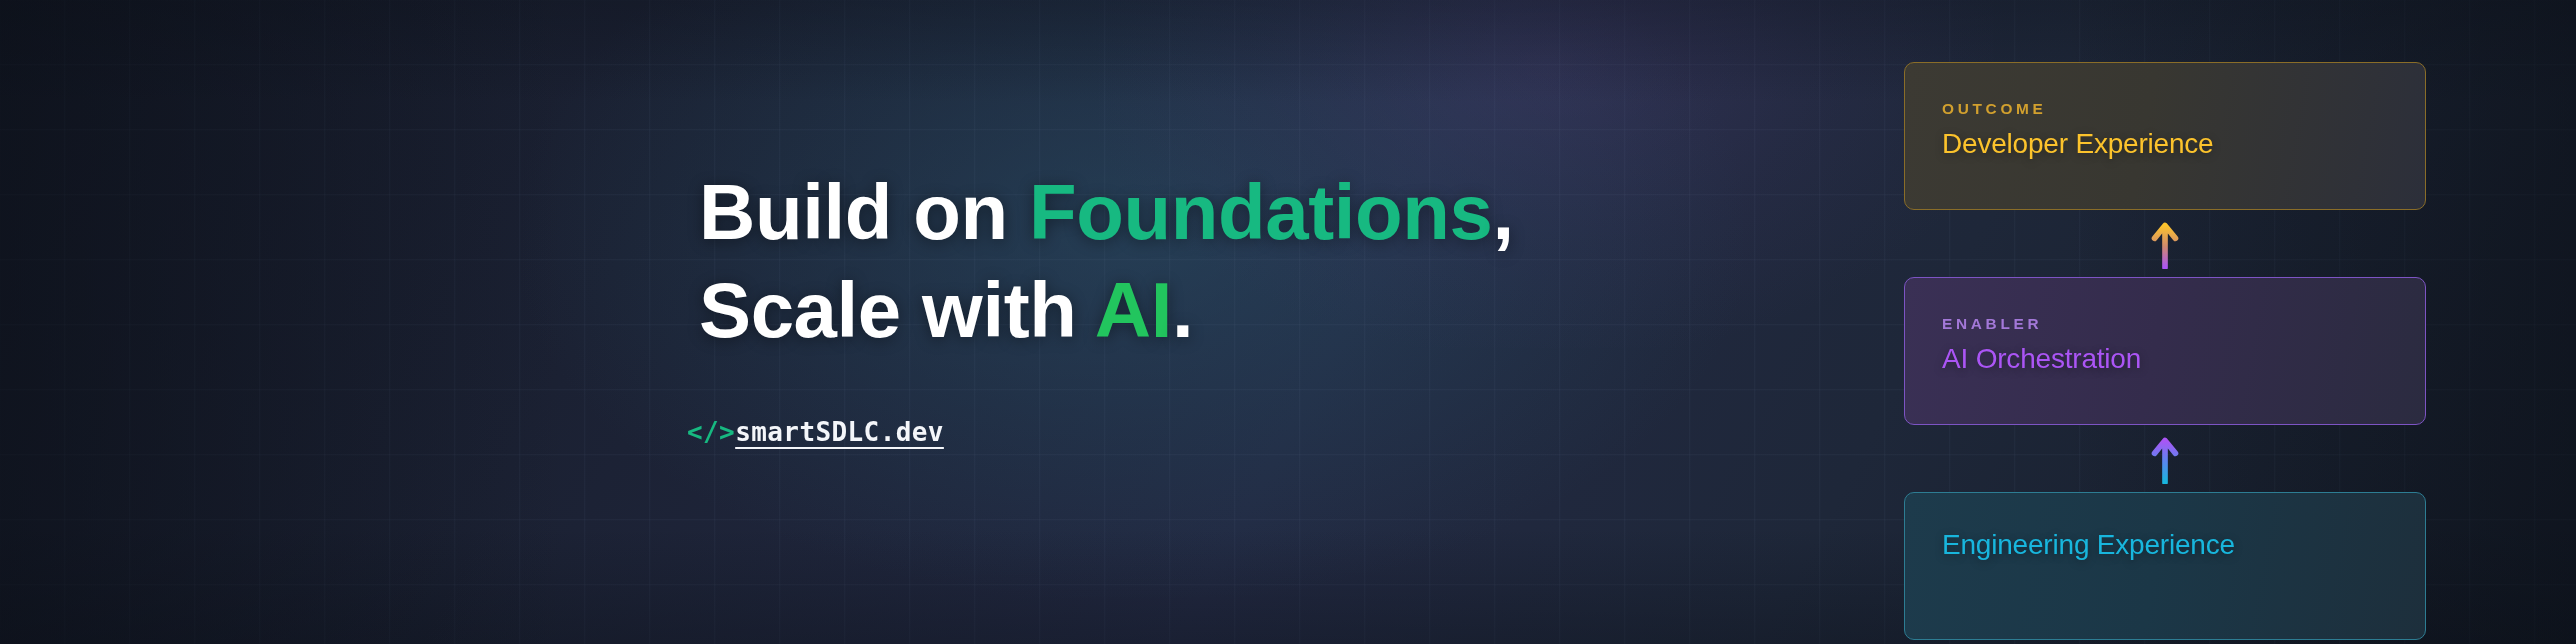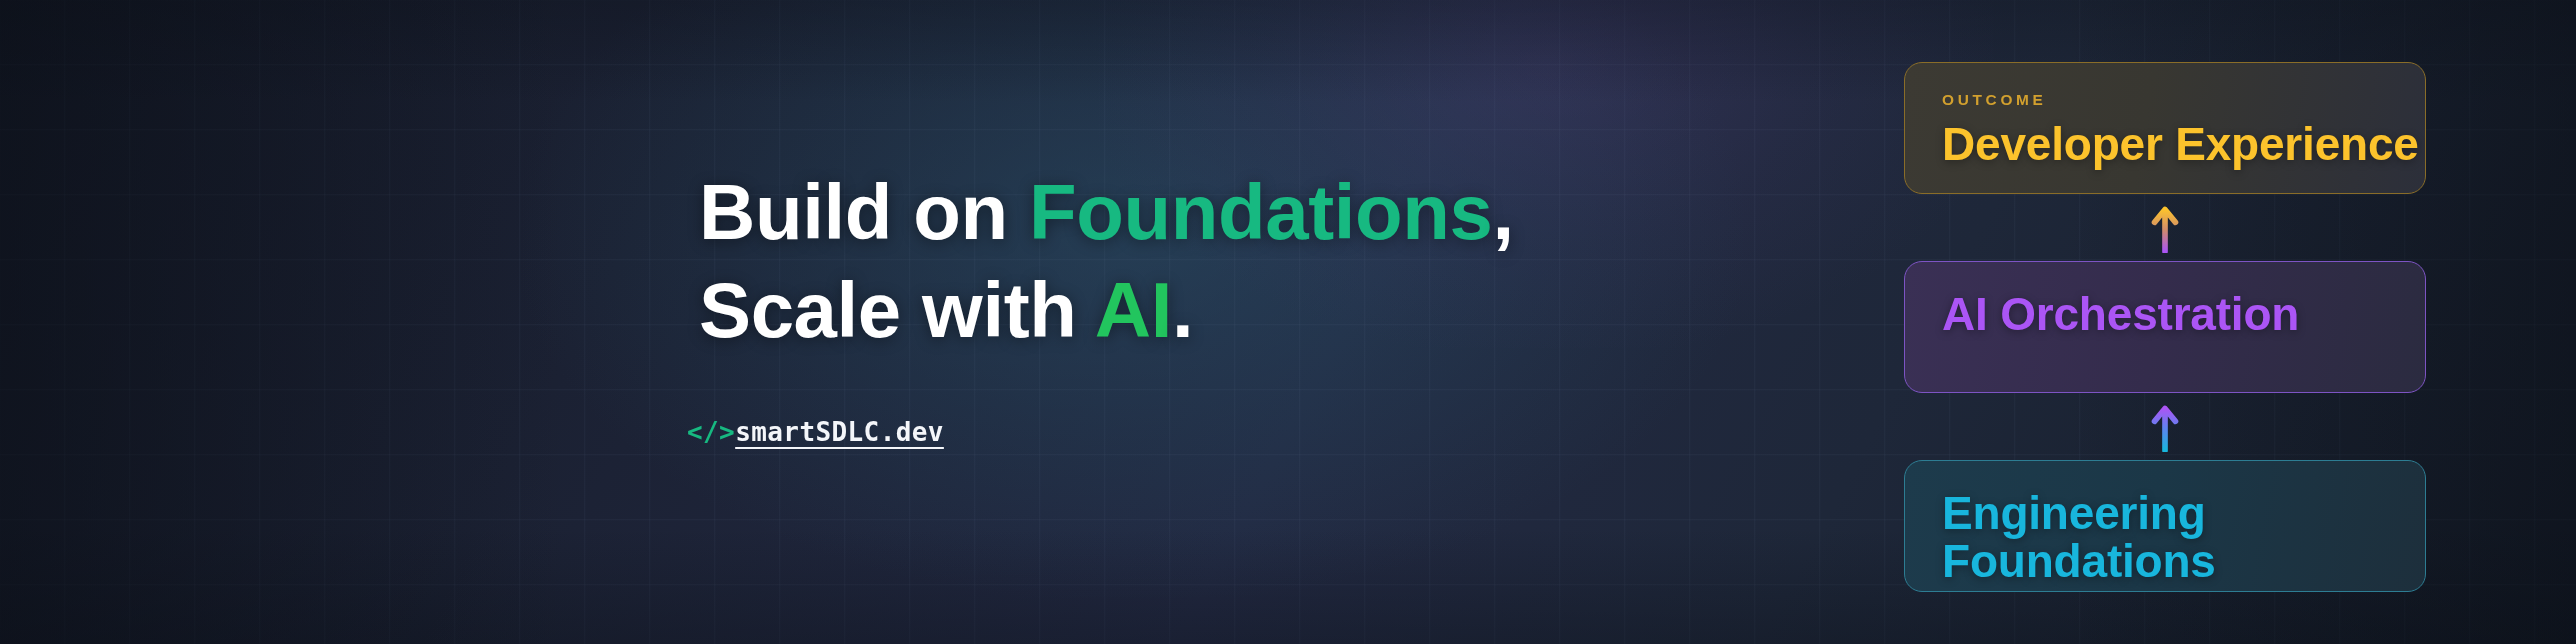--- a/index.html
+++ b/index.html
@@ -125,38 +125,38 @@
   .stack {
     position: absolute;
     left: 1904px;
     top: 62px;
     width: 522px;
   }
   .card {
     position: relative;
     box-sizing: border-box;
     width: 522px;
-    height: 132px;
-    border-radius: 18px;
+    height: 148px;
+    border-radius: 10px;
     border: 1.6px solid transparent;
-    padding: 28px 0 0 37px;
+    padding: 37px 0 0 37px;
     overflow: hidden;
   }
   .card-eyebrow {
     display: block;
     font-size: 15.4px;
     font-weight: 700;
     letter-spacing: 3.7px;
     text-transform: uppercase;
     margin-bottom: 10.6px;
   }
   .card-title {
     display: block;
-    font-size: 46px;
-    font-weight: 700;
+    font-size: 28px;
+    font-weight: 400;
     letter-spacing: -0.2px;
     line-height: 1.05;
     text-shadow: 0 1.6px 8.1px rgba(0,0,0,0.35);
   }
 
   
   .card--outcome {
     background: linear-gradient(100deg, #3c3a33 0%, #383731 46%, #2c2f3a 100%);
     border-color: #8a6d28;
   }
@@ -231,36 +231,37 @@
             <stop offset="0%" stop-color="#ab55f5"></stop>
             <stop offset="50%" stop-color="#d08a6e"></stop>
             <stop offset="100%" stop-color="#fcc32c"></stop>
           </linearGradient>
         </defs>
         <path d="M17 60 L17 10 M4 24 L17 8 L30 24" fill="none" stroke="url(#gradArrowTop)" stroke-width="7" stroke-linecap="round" stroke-linejoin="round"></path>
       </svg>
     </div>
 
     <div class="card card--enabler">
+      <span class="card-eyebrow">ENABLER</span>
       <span class="card-title">AI Orchestration</span>
     </div>
 
     <div class="connector">
       <svg viewBox="0 0 34 62" aria-hidden="true">
         <defs>
           <linearGradient id="gradArrowBottom" x1="0" y1="1" x2="0" y2="0">
             <stop offset="0%" stop-color="#18b6dd"></stop>
             <stop offset="50%" stop-color="#5a86ef"></stop>
             <stop offset="100%" stop-color="#ab55f5"></stop>
           </linearGradient>
         </defs>
         <path d="M17 60 L17 10 M4 24 L17 8 L30 24" fill="none" stroke="url(#gradArrowBottom)" stroke-width="7" stroke-linecap="round" stroke-linejoin="round"></path>
       </svg>
     </div>
 
     <div class="card card--architecture">
-      <span class="card-title">Engineering Foundations</span>
+      <span class="card-title">Engineering Experience</span>
     </div>
 
   </div>
 
 </div>
 
 
 </body></html>

